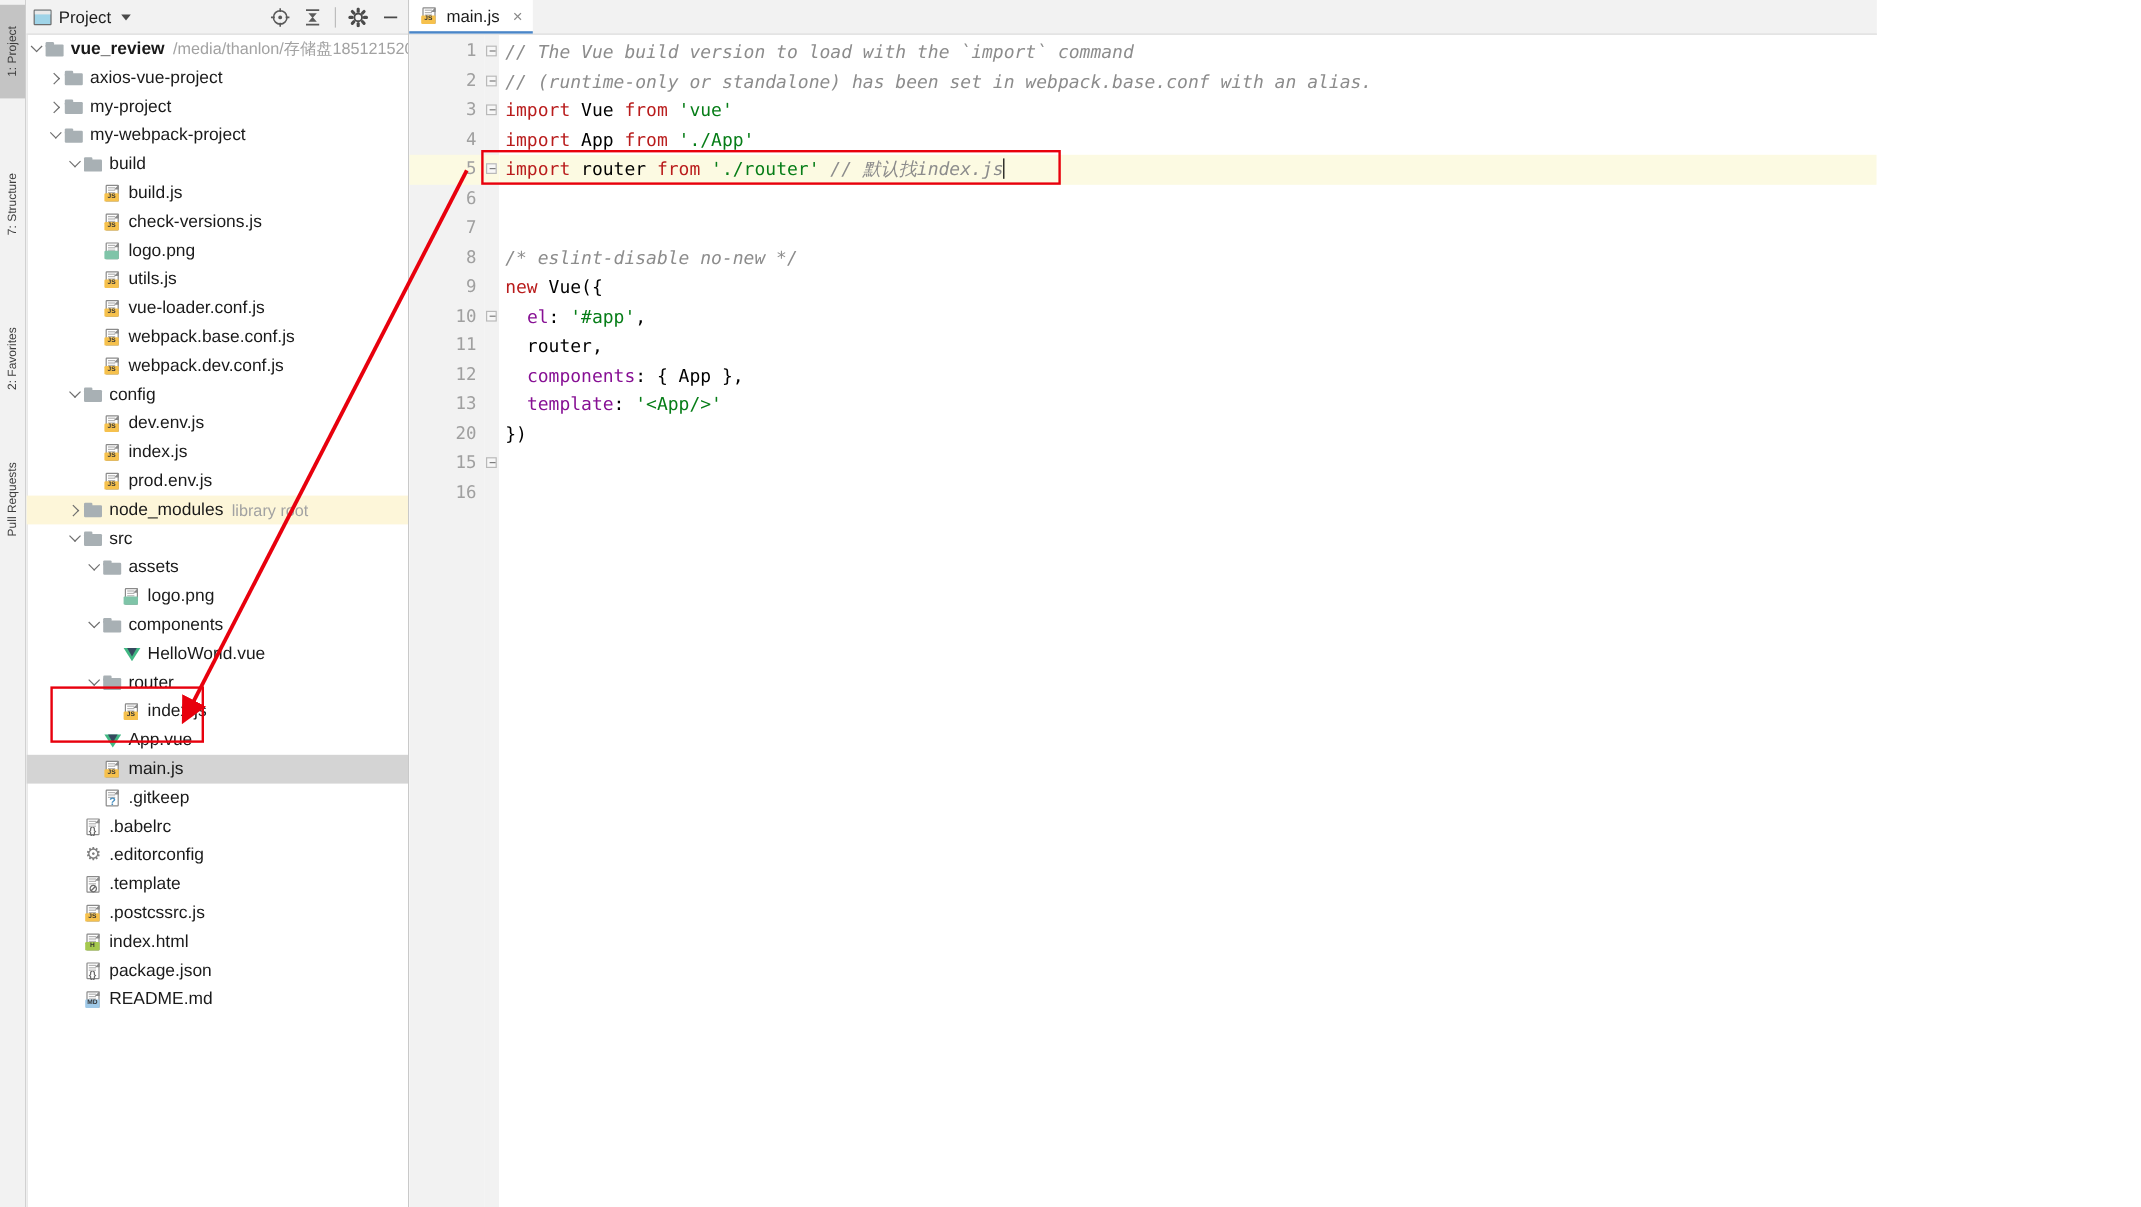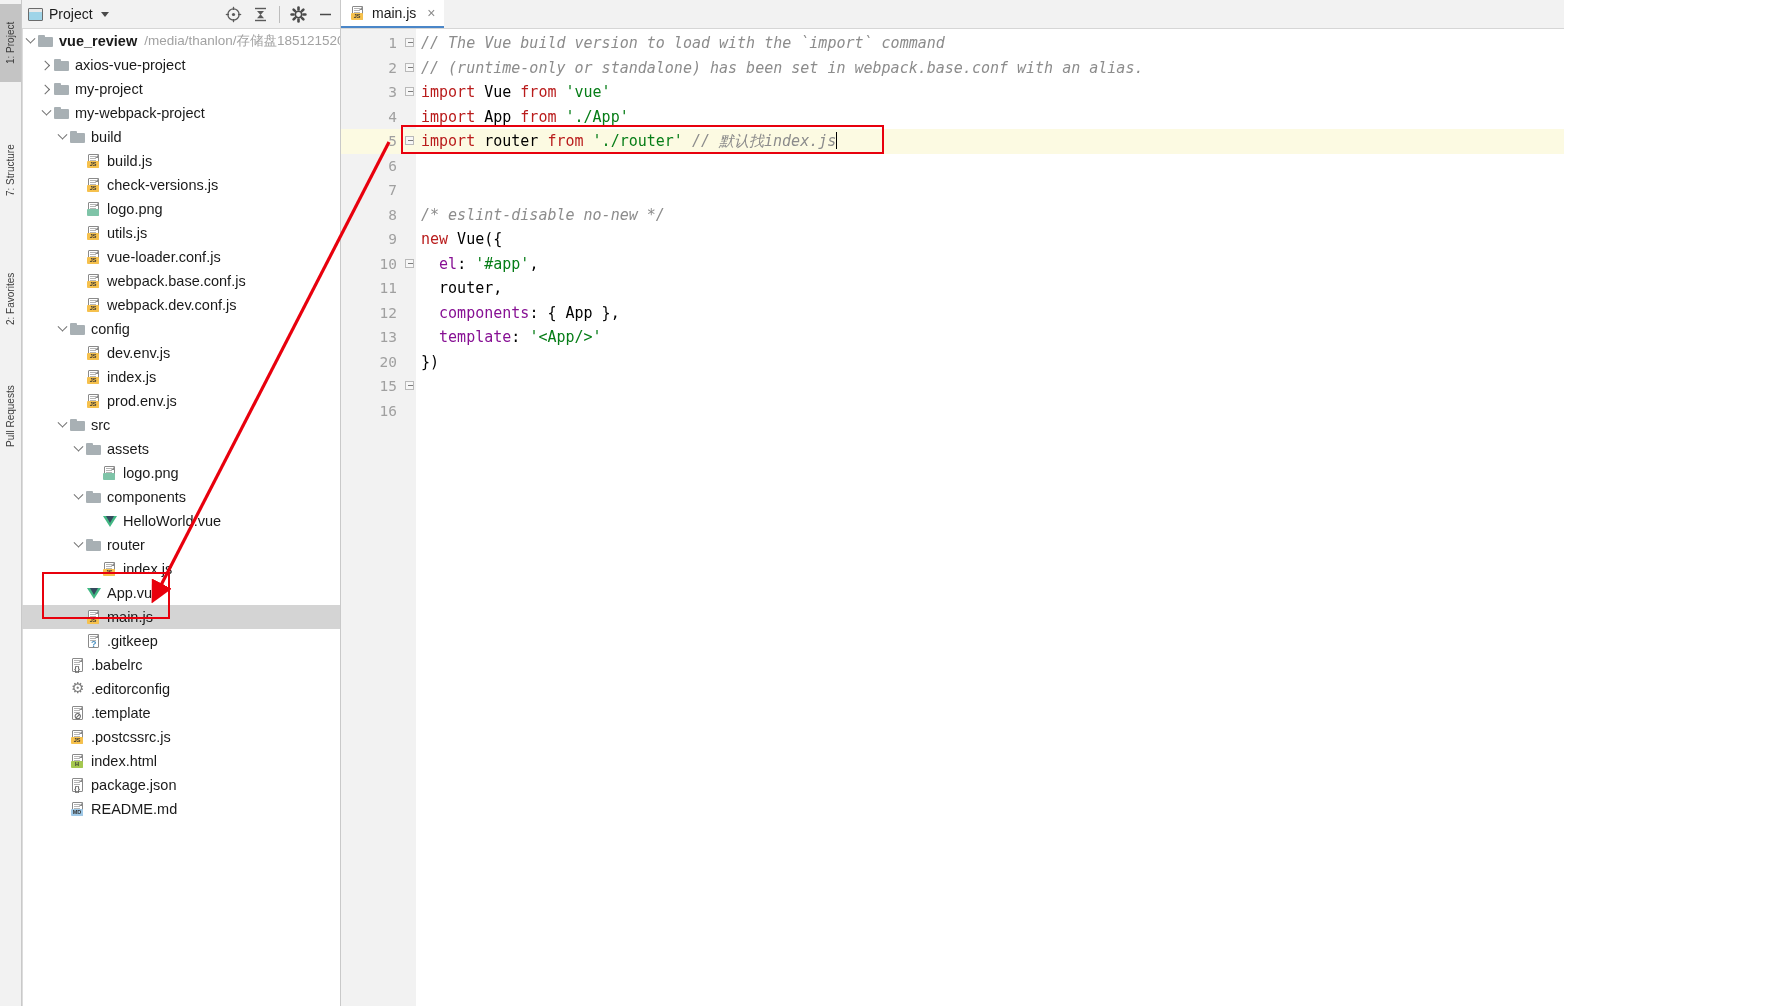--- a/index.html
+++ b/index.html
@@ -538,20 +538,33 @@
             <span class="gap"></span>
             <span class="gap"></span>
             <span class="arrow no"></span>
             <span class="fico">
               <span class="doc"></span>
               <span class="doclines"></span>
               <span class="badge js">JS</span>
             </span>
             <span>prod.env.js</span>
           </div>
+          <div class="row libroot">
+            <span class="gap"></span>
+            <span class="gap"></span>
+            <span class="arrow">
+              <span class="chev right"></span>
+            </span>
+            <span class="fico ic-folder">
+              <span class="ftab"></span>
+              <span class="fbody"></span>
+            </span>
+            <span>node_modules</span>
+            <span class="name-path">library root</span>
+          </div>
           <div class="row">
             <span class="gap"></span>
             <span class="gap"></span>
             <span class="arrow">
               <span class="chev down"></span>
             </span>
             <span class="fico ic-folder">
               <span class="ftab"></span>
               <span class="fbody"></span>
             </span>

